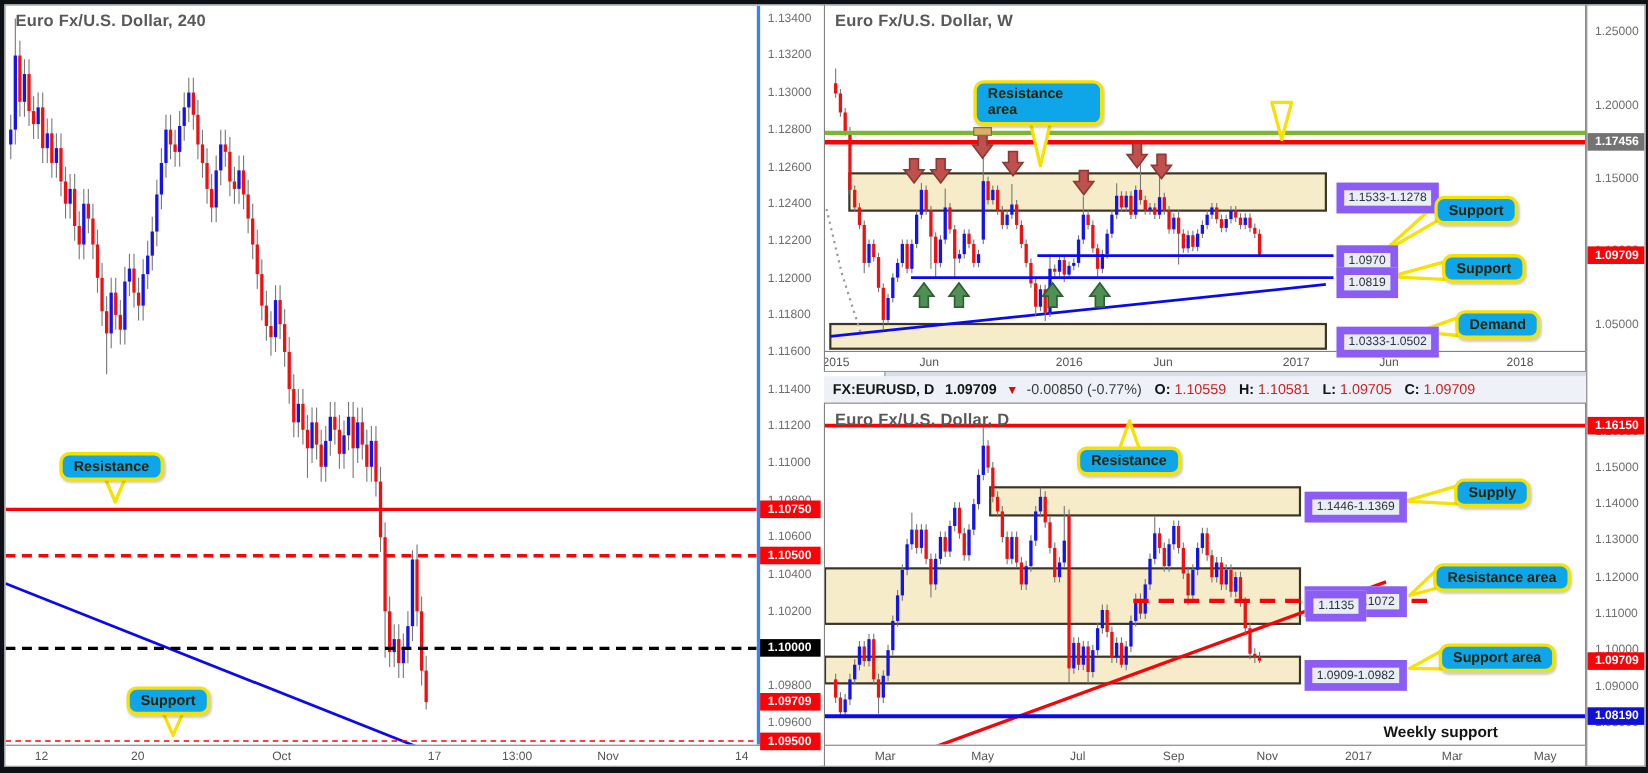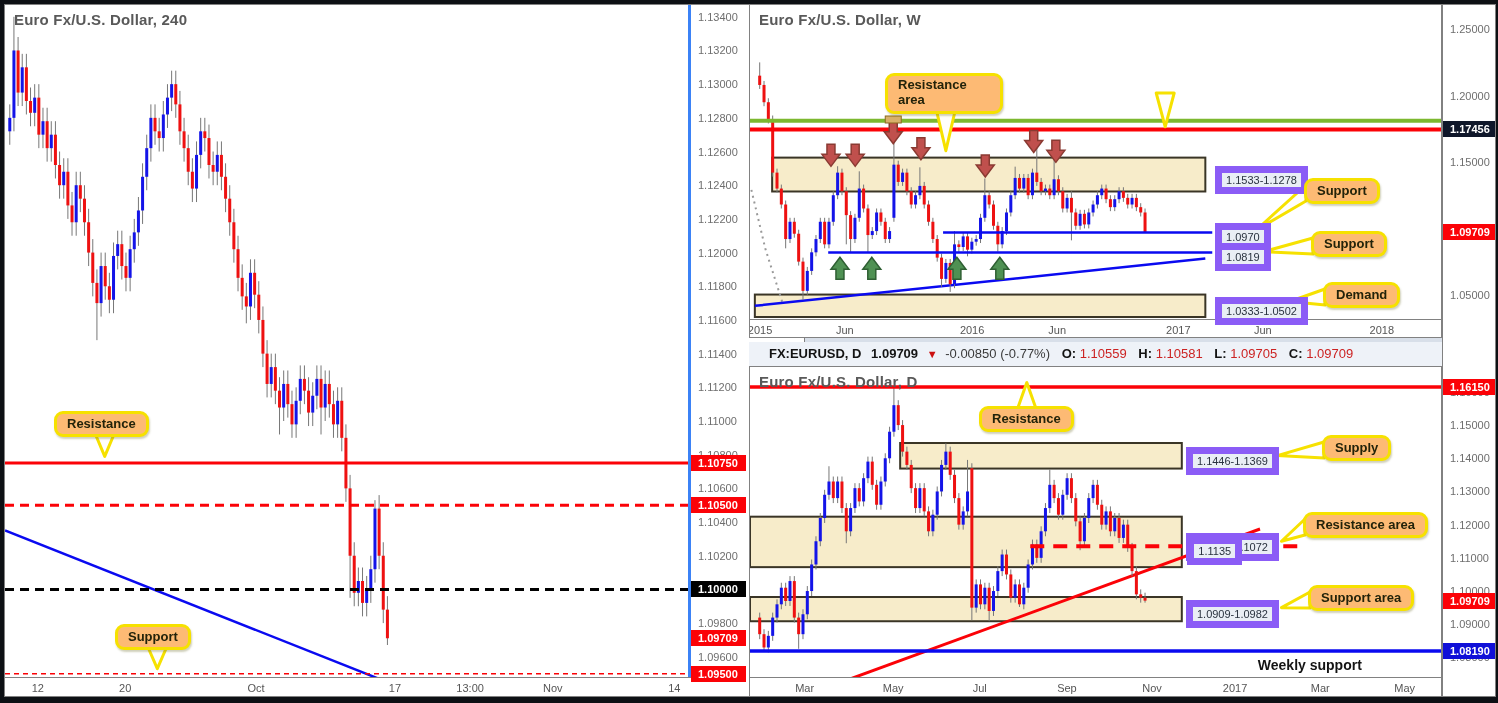--- a/index.html
+++ b/index.html
@@ -10,27 +10,27 @@
   .plot svg{position:absolute;left:0;top:0;}
   .chart-title{position:absolute;left:9px;top:6px;font-size:15px;font-weight:bold;color:#595959;z-index:6;letter-spacing:.2px;}
   .yaxis{position:absolute;top:0;background:#fff;border-left:3px solid #3b82f6;box-sizing:border-box;}
   .xaxis{position:absolute;left:0;background:#fff;border-top:1px solid #818181;box-sizing:border-box;}
   .ytick{position:absolute;left:7px;font-size:11px;color:#6e6e6e;}
   .xtick{position:absolute;top:4px;font-size:11px;color:#555;transform:translateX(-50%);white-space:nowrap;}
   .badge{position:absolute;left:0;width:100%;height:16px;line-height:16px;color:#fff;
     font-size:11px;font-weight:bold;padding-left:7px;box-sizing:border-box;z-index:4;}
   .zlabel{position:absolute;background:#e9eef5;border:7px solid #8b5cf6;color:#29323f;
     font-size:11px;padding:1px 4px;white-space:nowrap;z-index:3;}
-  .callout{position:absolute;background:#fdba74;border:3px solid #f6e100;border-radius:9px;
+  .callout{position:absolute;background:#0ea5e9;border:3px solid #f6e100;border-radius:9px;
     padding:2px 10px 3px 10px;font-size:13px;font-weight:bold;color:#23230a;white-space:nowrap;
     z-index:5;box-shadow:1px 2px 2px rgba(120,120,60,.35);}
   .callout.wrap{white-space:normal;line-height:1.15;}
   .plainnote{position:absolute;font-size:14px;font-weight:bold;color:#141414;white-space:nowrap;z-index:5;transform:translate(-50%,-50%);}
   #tickerbar{position:absolute;background:#eef2f8;font-size:13px;color:#333;line-height:24px;
-    white-space:nowrap;padding-left:20px;box-sizing:border-box;overflow:hidden;}
+    white-space:nowrap;padding-left:8px;box-sizing:border-box;overflow:hidden;}
   #tickerbar .sym{font-weight:bold;color:#131313;}
   #tickerbar .px{font-weight:bold;color:#131313;margin-left:6px;}
   #tickerbar .tri{color:#cc1111;margin-left:5px;font-size:11px;}
   #tickerbar .chg{color:#3a3a3a;margin-left:4px;}
   #tickerbar .olab{font-weight:bold;color:#131313;margin-left:8px;}
   #tickerbar .oval{color:#cc2222;}
 </style>
 </head>
 <body>
 
@@ -746,21 +746,21 @@
       <div class="plainnote" style="left: 559.828px; top: 297.719px;">Weekly support</div>
     </div>
 
   <div class="yaxis" id="right-axis" style="left:1438px;width:54px;height:693px;border:1px solid #818181;box-sizing:border-box;">
     <div id="axis-weekly" style="position:absolute;left:0;top:0;width:100%;height:334px;overflow:hidden;">
         <div class="ytick" style="top: 18.1743px;">1.25000</div>
         <div class="ytick" style="top: 84.5871px;">1.20000</div>
         <div class="ytick" style="top: 151px;">1.15000</div>
         <div class="ytick" style="top: 217.413px;">1.10000</div>
         <div class="ytick" style="top: 283.826px;">1.05000</div>
-        <div class="badge" style="top: 116.378px; background: #0f172a;">1.17456</div>
+        <div class="badge" style="top: 116.378px; background: #737373;">1.17456</div>
         <div class="badge" style="top: 219.278px; background: rgb(251, 2, 7);">1.09709</div>
       </div>
     <div id="axis-daily" style="position:absolute;left:0;top:362px;width:100%;height:331px;overflow:hidden;">
         <div class="ytick" style="top: 18.8929px;">1.16000</div>
         <div class="ytick" style="top: 52.0835px;">1.15000</div>
         <div class="ytick" style="top: 85.2741px;">1.14000</div>
         <div class="ytick" style="top: 118.465px;">1.13000</div>
         <div class="ytick" style="top: 151.655px;">1.12000</div>
         <div class="ytick" style="top: 184.846px;">1.11000</div>
         <div class="ytick" style="top: 218.036px;">1.10000</div>

